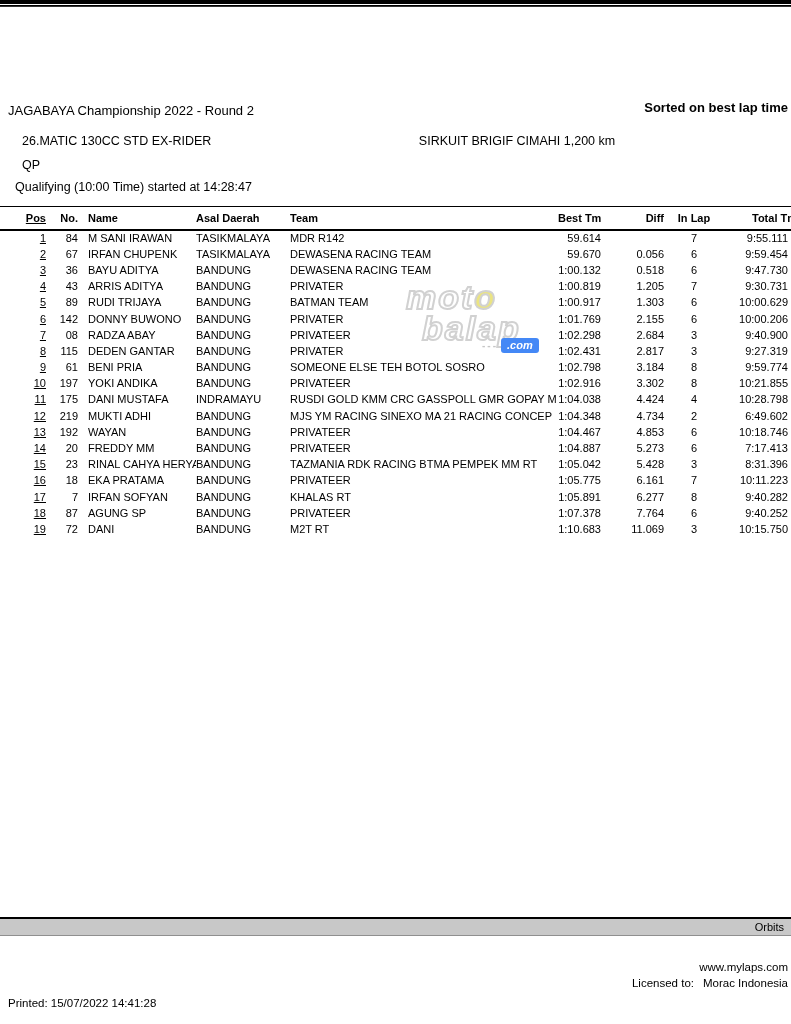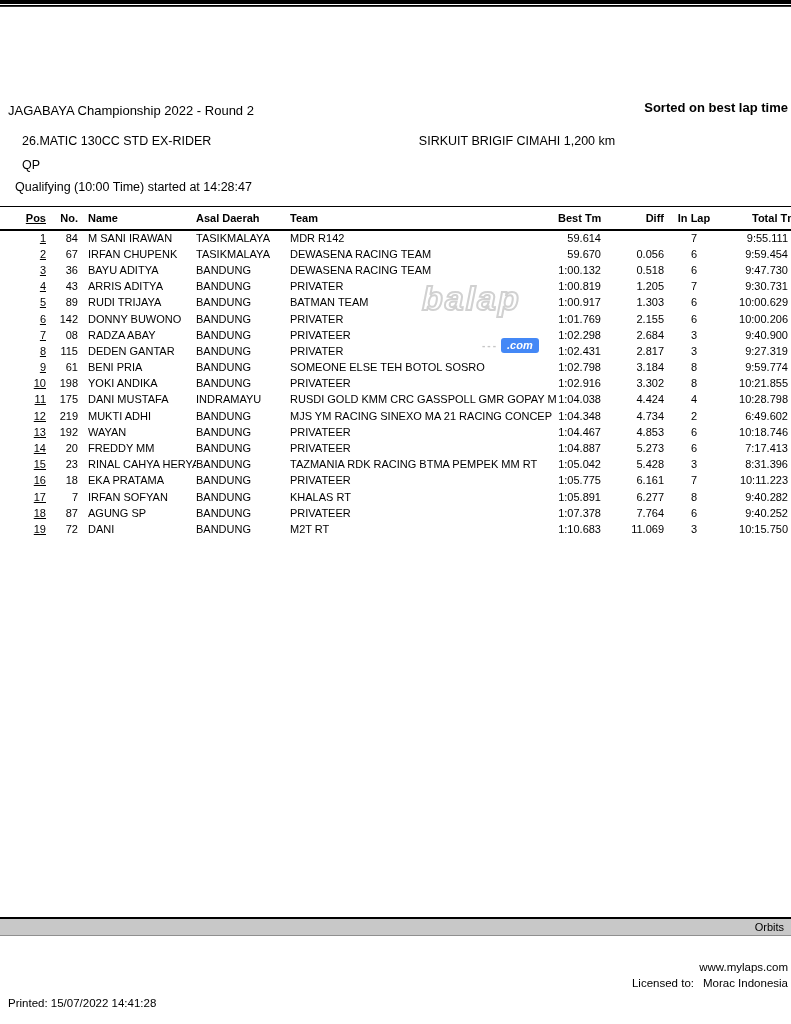--- a/index.html
+++ b/index.html
@@ -72,20 +72,21 @@
   <div class="abs sorted">Sorted on best lap time</div>
 
   <div class="abs rule-mid"></div>
 
   <div class="abs class-name">26.MATIC 130CC STD EX-RIDER</div>
   <div class="abs circuit">SIRKUIT BRIGIF CIMAHI 1,200 km</div>
   <div class="abs session">QP</div>
   <div class="abs qualifying">Qualifying (10:00 Time) started at 14:28:47</div>
 
   <div class="abs watermark">
+    <div class="wm-line wm-moto"><span>mot</span><span class="wm-o">o</span></div>
     <div class="wm-line wm-balap">balap</div>
     <div class="wm-bottom">
       <span class="wm-dashes">---</span>
       <span class="wm-com">.com</span>
     </div>
   </div>
 
   <table class="results">
     <colgroup>
       <col style="width:46px">
@@ -206,21 +207,21 @@
       <td class="c-name">BENI PRIA</td>
       <td class="c-asal">BANDUNG</td>
       <td class="c-team">SOMEONE ELSE TEH BOTOL SOSRO</td>
       <td class="c-best">1:02.798</td>
       <td class="c-diff">3.184</td>
       <td class="c-inlap">8</td>
       <td class="c-total">9:59.774</td>
     </tr>
         <tr>
       <td class="c-pos">10</td>
-      <td class="c-no">198</td>
+      <td class="c-no">197</td>
       <td class="c-name">YOKI ANDIKA</td>
       <td class="c-asal">BANDUNG</td>
       <td class="c-team">PRIVATEER</td>
       <td class="c-best">1:02.916</td>
       <td class="c-diff">3.302</td>
       <td class="c-inlap">8</td>
       <td class="c-total">10:21.855</td>
     </tr>
         <tr>
       <td class="c-pos">11</td>

